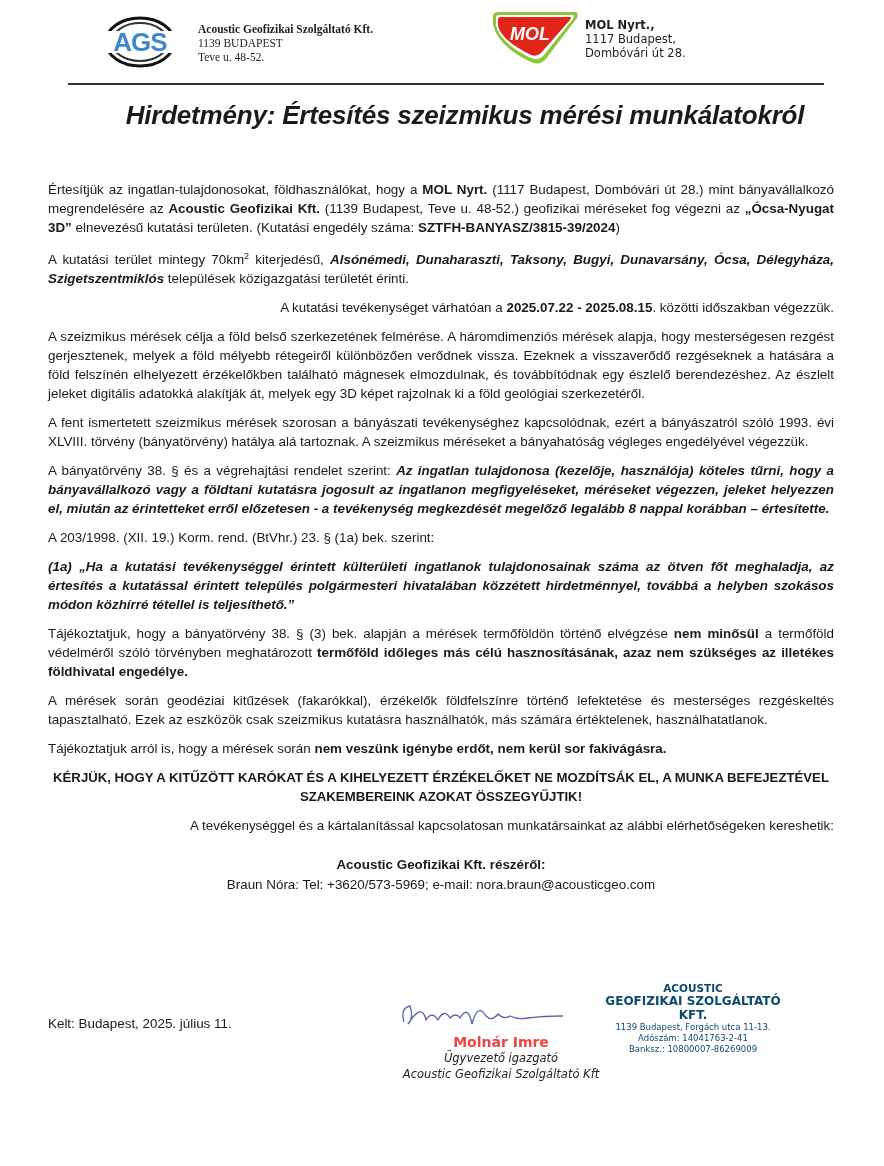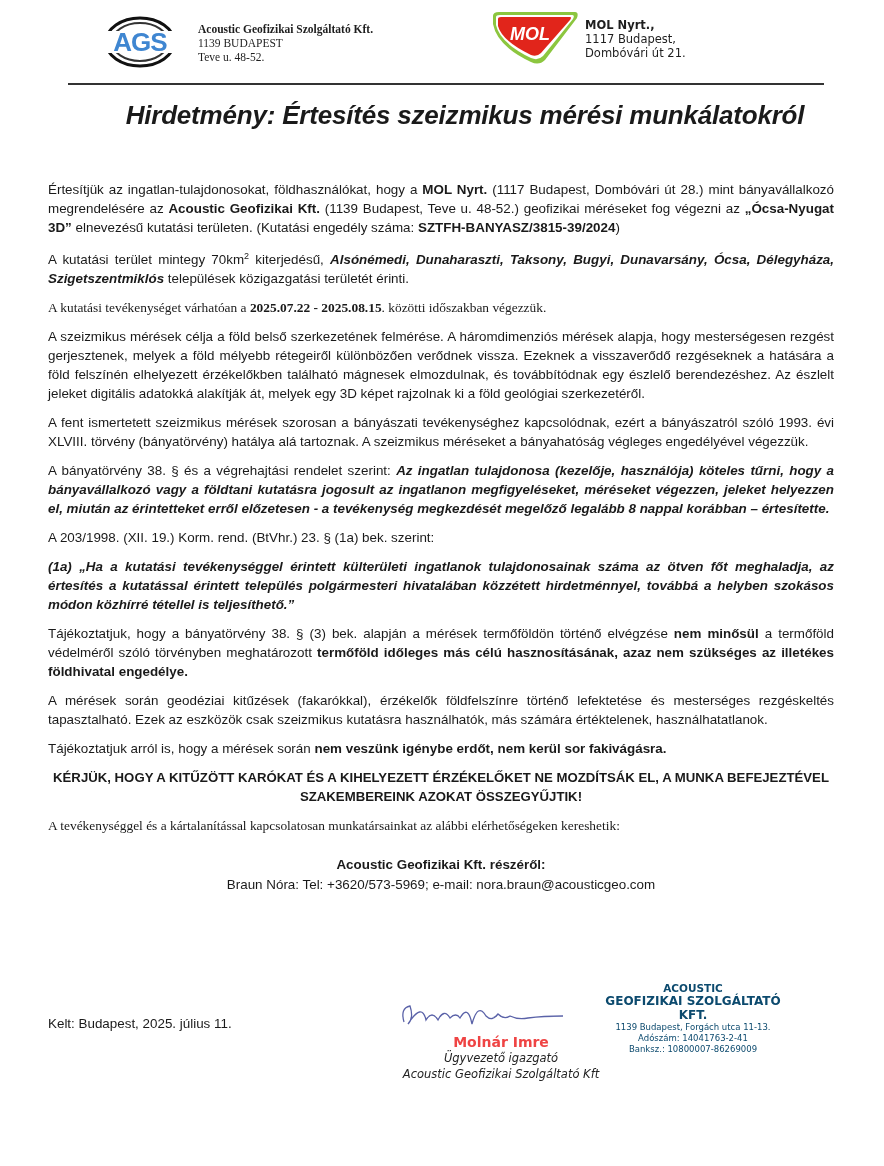--- a/index.html
+++ b/index.html
@@ -9,21 +9,21 @@
   .ags-logo { position:absolute; left:92px; top:16px; width:96px; height:52px; }
   .ags-text { position:absolute; left:198px; top:22px; font-family:Liberation Serif, serif; font-size:11.5px; line-height:14px; color:#1e1e1e; }
   .ags-text .l1 { font-weight:bold; }
   .mol-logo { position:absolute; left:489px; top:10px; width:92px; height:56px; }
   .mol-text { position:absolute; left:585px; top:18px; font-family:"DejaVu Sans", sans-serif; font-size:11.5px; line-height:14px; color:#1e1e1e; }
   .mol-text .l1 { font-weight:bold; }
   .hr { position:absolute; left:68px; top:83px; width:756px; height:2px; background:#333; }
   .title { position:absolute; left:0; top:100px; width:884px; text-align:center; font-size:26px; font-weight:bold; font-style:italic; letter-spacing:-0.2px;margin-left:23px; }
   .content { position:absolute; left:48px; top:180px; width:786px; font-size:13.4px; line-height:19px; }
   .content p { margin:0 0 10px 0; text-align:justify; }
-  .content p.center { text-align:left;font-family:Liberation Serif, serif; }
+  .content p.center { text-align:right; }
   .content .caps { text-align:center; font-weight:bold; font-size:13.2px; margin-top:4px; }
   .contact { text-align:center; margin-top:20px; line-height:20px; }
   .contact .head { font-weight:bold; }
   b, .b { font-weight:bold; }
   .bi { font-weight:bold; font-style:italic; }
   .kelt { position:absolute; left:48px; top:1016px; font-size:13.4px; }
   .signature { position:absolute; left:398px; top:994px; width:170px; height:40px; }
   .signer { position:absolute; left:386px; top:1034px; width:230px; text-align:center; font-family:"DejaVu Sans", sans-serif; }
   .signer .name { font-size:14px; font-weight:bold; color:#ef4444; }
   .signer .role, .signer .company { font-size:11.5px; font-style:italic; color:#222; line-height:16px; }
@@ -50,21 +50,21 @@
 
   <svg class="mol-logo" viewBox="0 0 92 56">
     <path d="M4 6 Q4 2 10 2 L86 2 Q90 2 88 8 L56 50 Q50 56 42 52 Q8 36 4 14 Z" fill="#8cc63f"></path>
     <path d="M7 7 Q7 5 11 5 L83 5 Q86 5 84 9 L54 46 Q49 51 42 48 Q11 33 7 15 Z" fill="#fff"></path>
     <path d="M9 9 Q9 7 12 7 L81 7 Q83 7 81 10 L52 43 Q48 47 42 45 Q13 31 9 16 Z" fill="#e1251b"></path>
     <text x="41" y="30" text-anchor="middle" font-family="Liberation Sans, sans-serif" font-weight="bold" font-style="italic" font-size="18" fill="#fff">MOL</text>
   </svg>
   <div class="mol-text">
     <div class="l1">MOL Nyrt.,</div>
     <div>1117 Budapest,</div>
-    <div>Dombóvári út 21.</div>
+    <div>Dombóvári út 28.</div>
   </div>
   <div class="hr"></div>
 </div>
 
 <div class="title">Hirdetmény: Értesítés szeizmikus mérési munkálatokról</div>
 
 <div class="content">
   <p>
     <span>Értesítjük az ingatlan-tulajdonosokat, földhasználókat, hogy a </span><b>MOL Nyrt.</b><span> (1117 Budapest, Dombóvári út 28.) mint bányavállalkozó megrendelésére az </span><b>Acoustic Geofizikai Kft.</b><span> (1139 Budapest, Teve u. 48-52.) geofizikai méréseket fog végezni az </span><b>„Ócsa-Nyugat 3D”</b><span> elnevezésű kutatási területen. (Kutatási engedély száma: </span><b>SZTFH-BANYASZ/3815-39/2024</b><span>)</span>
   </p>

